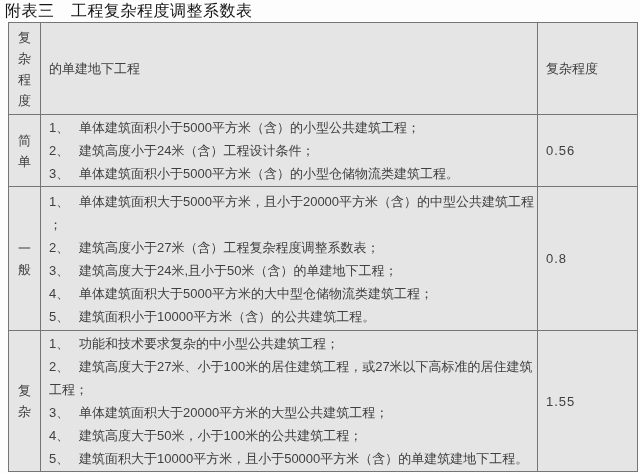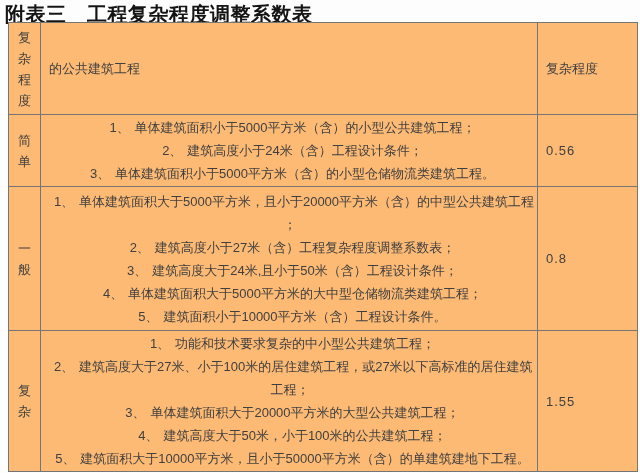--- a/index.html
+++ b/index.html
@@ -5,27 +5,27 @@
   * { margin:0; padding:0; box-sizing:border-box; }
   html,body { width:640px; height:473px; overflow:hidden; }
   body {
     background:#fdfdfd;
     font-family:"Liberation Sans", sans-serif;
     color:#3f3f3f;
   }
   .page { position:relative; width:640px; height:473px; }
   .doc-title {
     position:absolute; left:5px; top:1px;
-    font-size:20px; font-weight:bold; color:#141414;
+    font-size:16px; font-weight:normal; color:#141414;
     letter-spacing:0.5px; white-space:nowrap;
   }
   table.coef-table {
     position:absolute; left:8px; top:22px;
     width:629px; border-collapse:collapse; table-layout:fixed;
-    background:#fdba74;
+    background:#e5e5e5;
   }
   .coef-table th, .coef-table td {
     border:1px solid #757575;
     font-size:13px; font-weight:normal; color:#3f3f3f;
     vertical-align:middle; text-align:left;
     overflow:hidden;
   }
   col.c-level { width:32px; }
   col.c-cond  { width:497px; }
   col.c-coef  { width:100px; }
@@ -33,21 +33,21 @@
   tr.row-0 { height:72px; }
   tr.row-1 { height:144px; }
   tr.row-2 { height:139px; }
   .vtext {
     display:block; width:15px; margin:0 auto;
     line-height:21px; text-align:center;
     word-break:break-all; white-space:normal;
   }
   .cond-head, .coef-head { padding-left:8px; }
   .cond-cell { padding:1px 6px 1px 8px; }
-  .cond-line { line-height:23px; white-space:nowrap;text-align:center; }
+  .cond-line { line-height:23px; white-space:nowrap; }
   .cond-line .num { display:inline-block; width:30px; }
   .coef-cell { padding-left:8px; letter-spacing:1px; }
 </style>
 </head>
 <body>
 
 <div class="page">
 
   <div class="doc-title">附表三　工程复杂程度调整系数表</div>
 
@@ -55,21 +55,21 @@
     <colgroup>
       <col class="c-level">
       <col class="c-cond">
       <col class="c-coef">
     </colgroup>
     <thead>
       <tr class="head-row">
         <th>
           <span class="vtext">复杂程度</span>
         </th>
-        <th class="cond-head">的公共建筑工程</th>
+        <th class="cond-head">的单建地下工程</th>
         <th class="coef-head">复杂程度</th>
       </tr>
     </thead>
     <tbody>
         <tr class="row-0">
           <td>
             <span class="vtext">简单</span>
           </td>
           <td class="cond-cell">
             <div class="cond-line"><span class="num">1、</span><span>单体建筑面积小于5000平方米（含）的小型公共建筑工程；</span></div>
@@ -79,23 +79,23 @@
           <td class="coef-cell">0.56</td>
         </tr>
         <tr class="row-1">
           <td>
             <span class="vtext">一般</span>
           </td>
           <td class="cond-cell">
             <div class="cond-line"><span class="num">1、</span><span>单体建筑面积大于5000平方米，且小于20000平方米（含）的中型公共建筑工程</span></div>
             <div class="cond-line"><span>；</span></div>
             <div class="cond-line"><span class="num">2、</span><span>建筑高度小于27米（含）工程复杂程度调整系数表；</span></div>
-            <div class="cond-line"><span class="num">3、</span><span>建筑高度大于24米,且小于50米（含）工程设计条件；</span></div>
+            <div class="cond-line"><span class="num">3、</span><span>建筑高度大于24米,且小于50米（含）的单建地下工程；</span></div>
             <div class="cond-line"><span class="num">4、</span><span>单体建筑面积大于5000平方米的大中型仓储物流类建筑工程；</span></div>
-            <div class="cond-line"><span class="num">5、</span><span>建筑面积小于10000平方米（含）工程设计条件。</span></div>
+            <div class="cond-line"><span class="num">5、</span><span>建筑面积小于10000平方米（含）的公共建筑工程。</span></div>
           </td>
           <td class="coef-cell">0.8</td>
         </tr>
         <tr class="row-2">
           <td>
             <span class="vtext">复杂</span>
           </td>
           <td class="cond-cell">
             <div class="cond-line"><span class="num">1、</span><span>功能和技术要求复杂的中小型公共建筑工程；</span></div>
             <div class="cond-line"><span class="num">2、</span><span>建筑高度大于27米、小于100米的居住建筑工程，或27米以下高标准的居住建筑</span></div>

